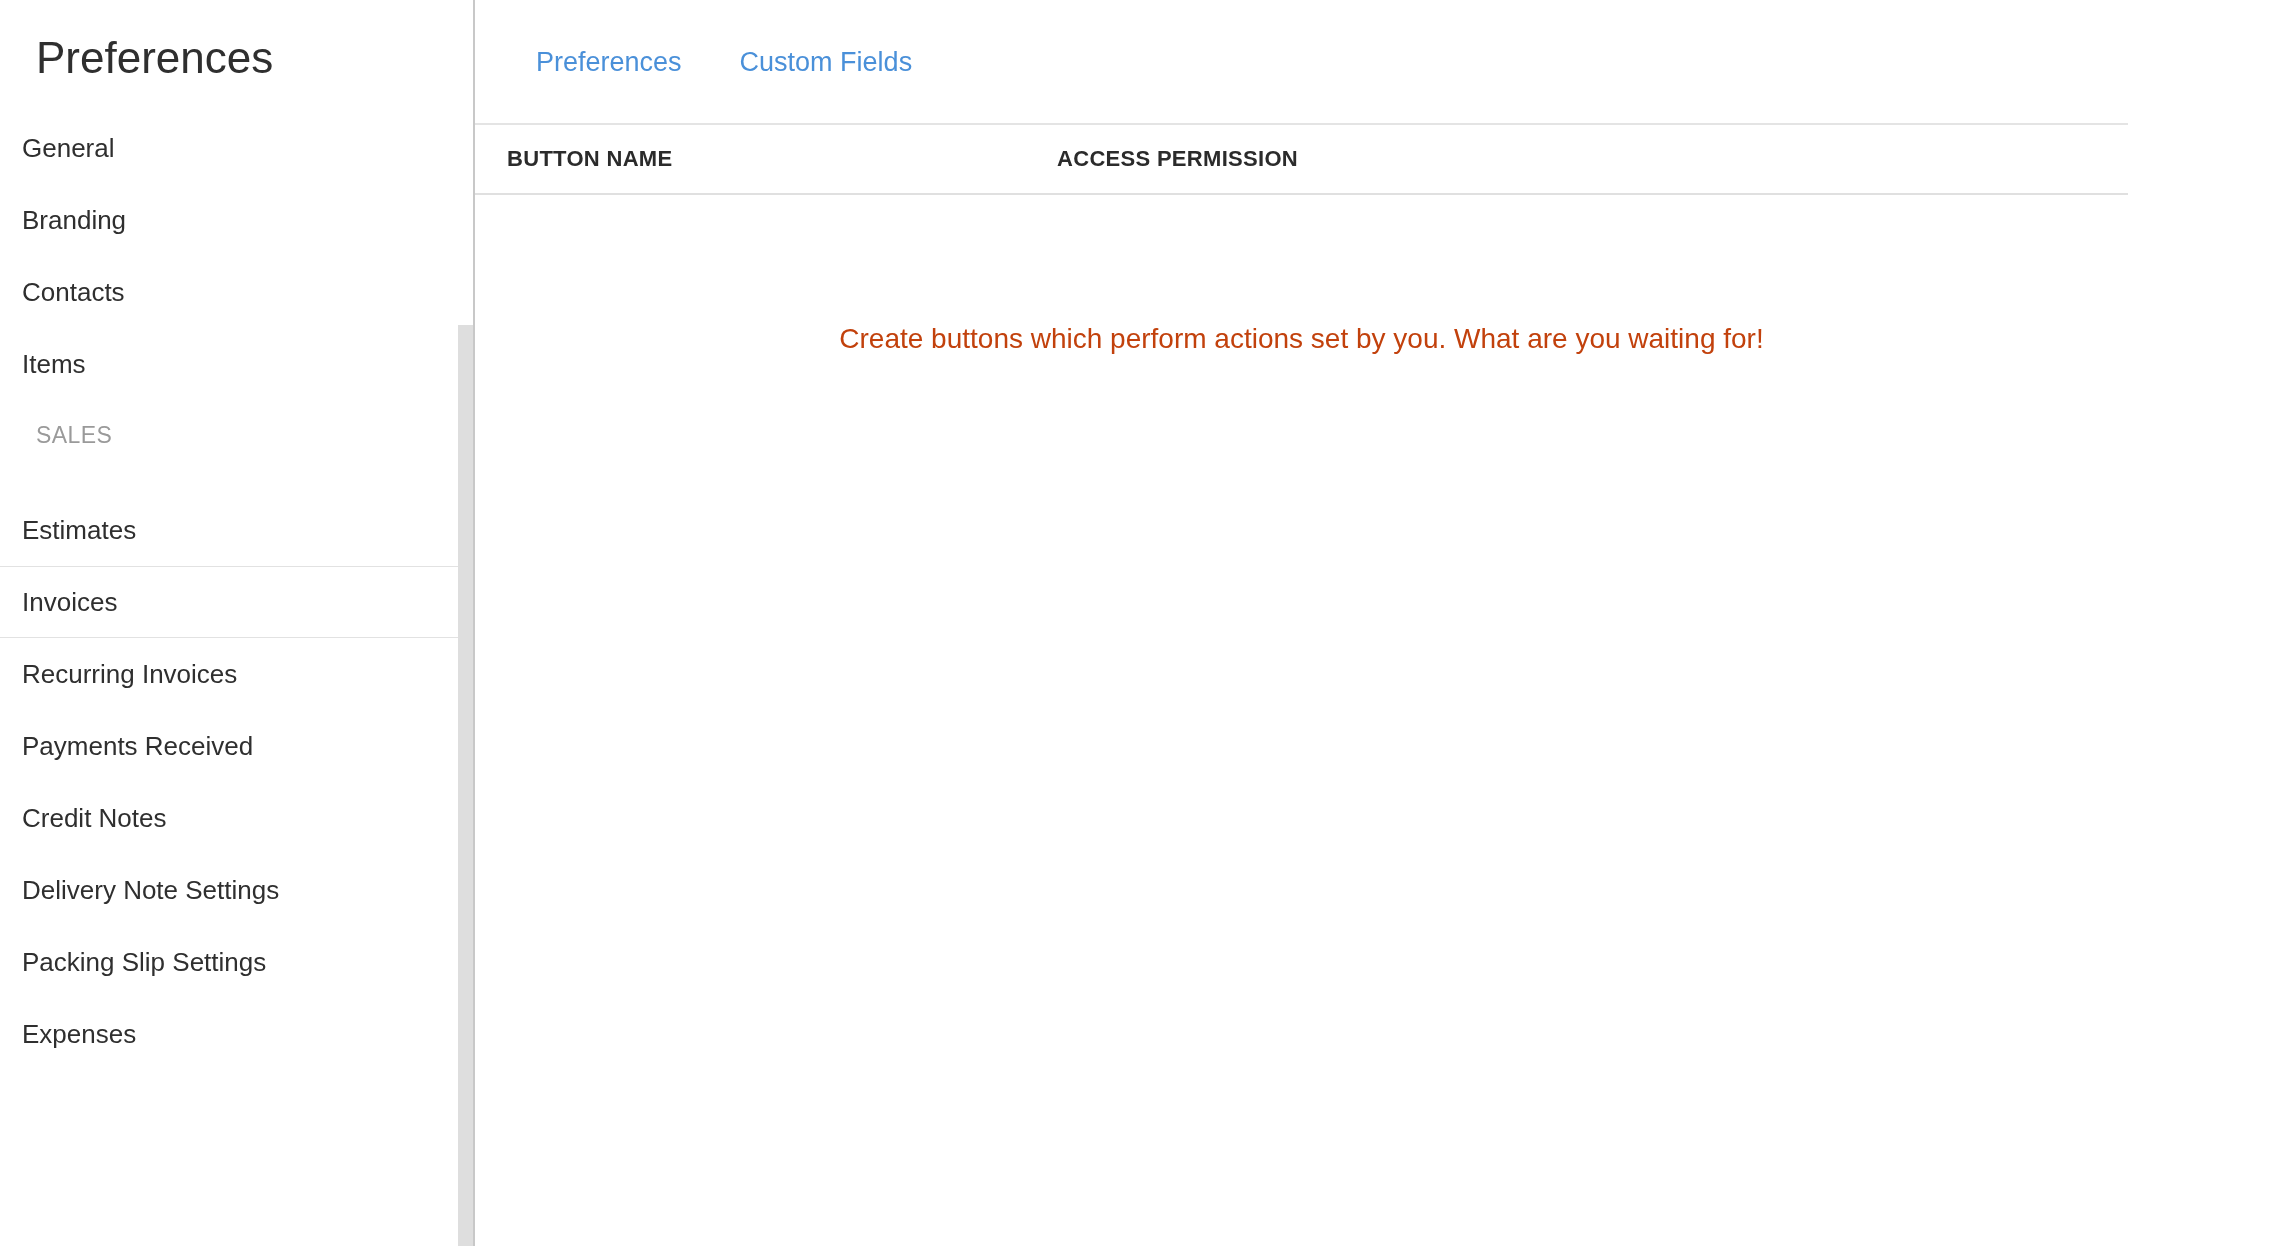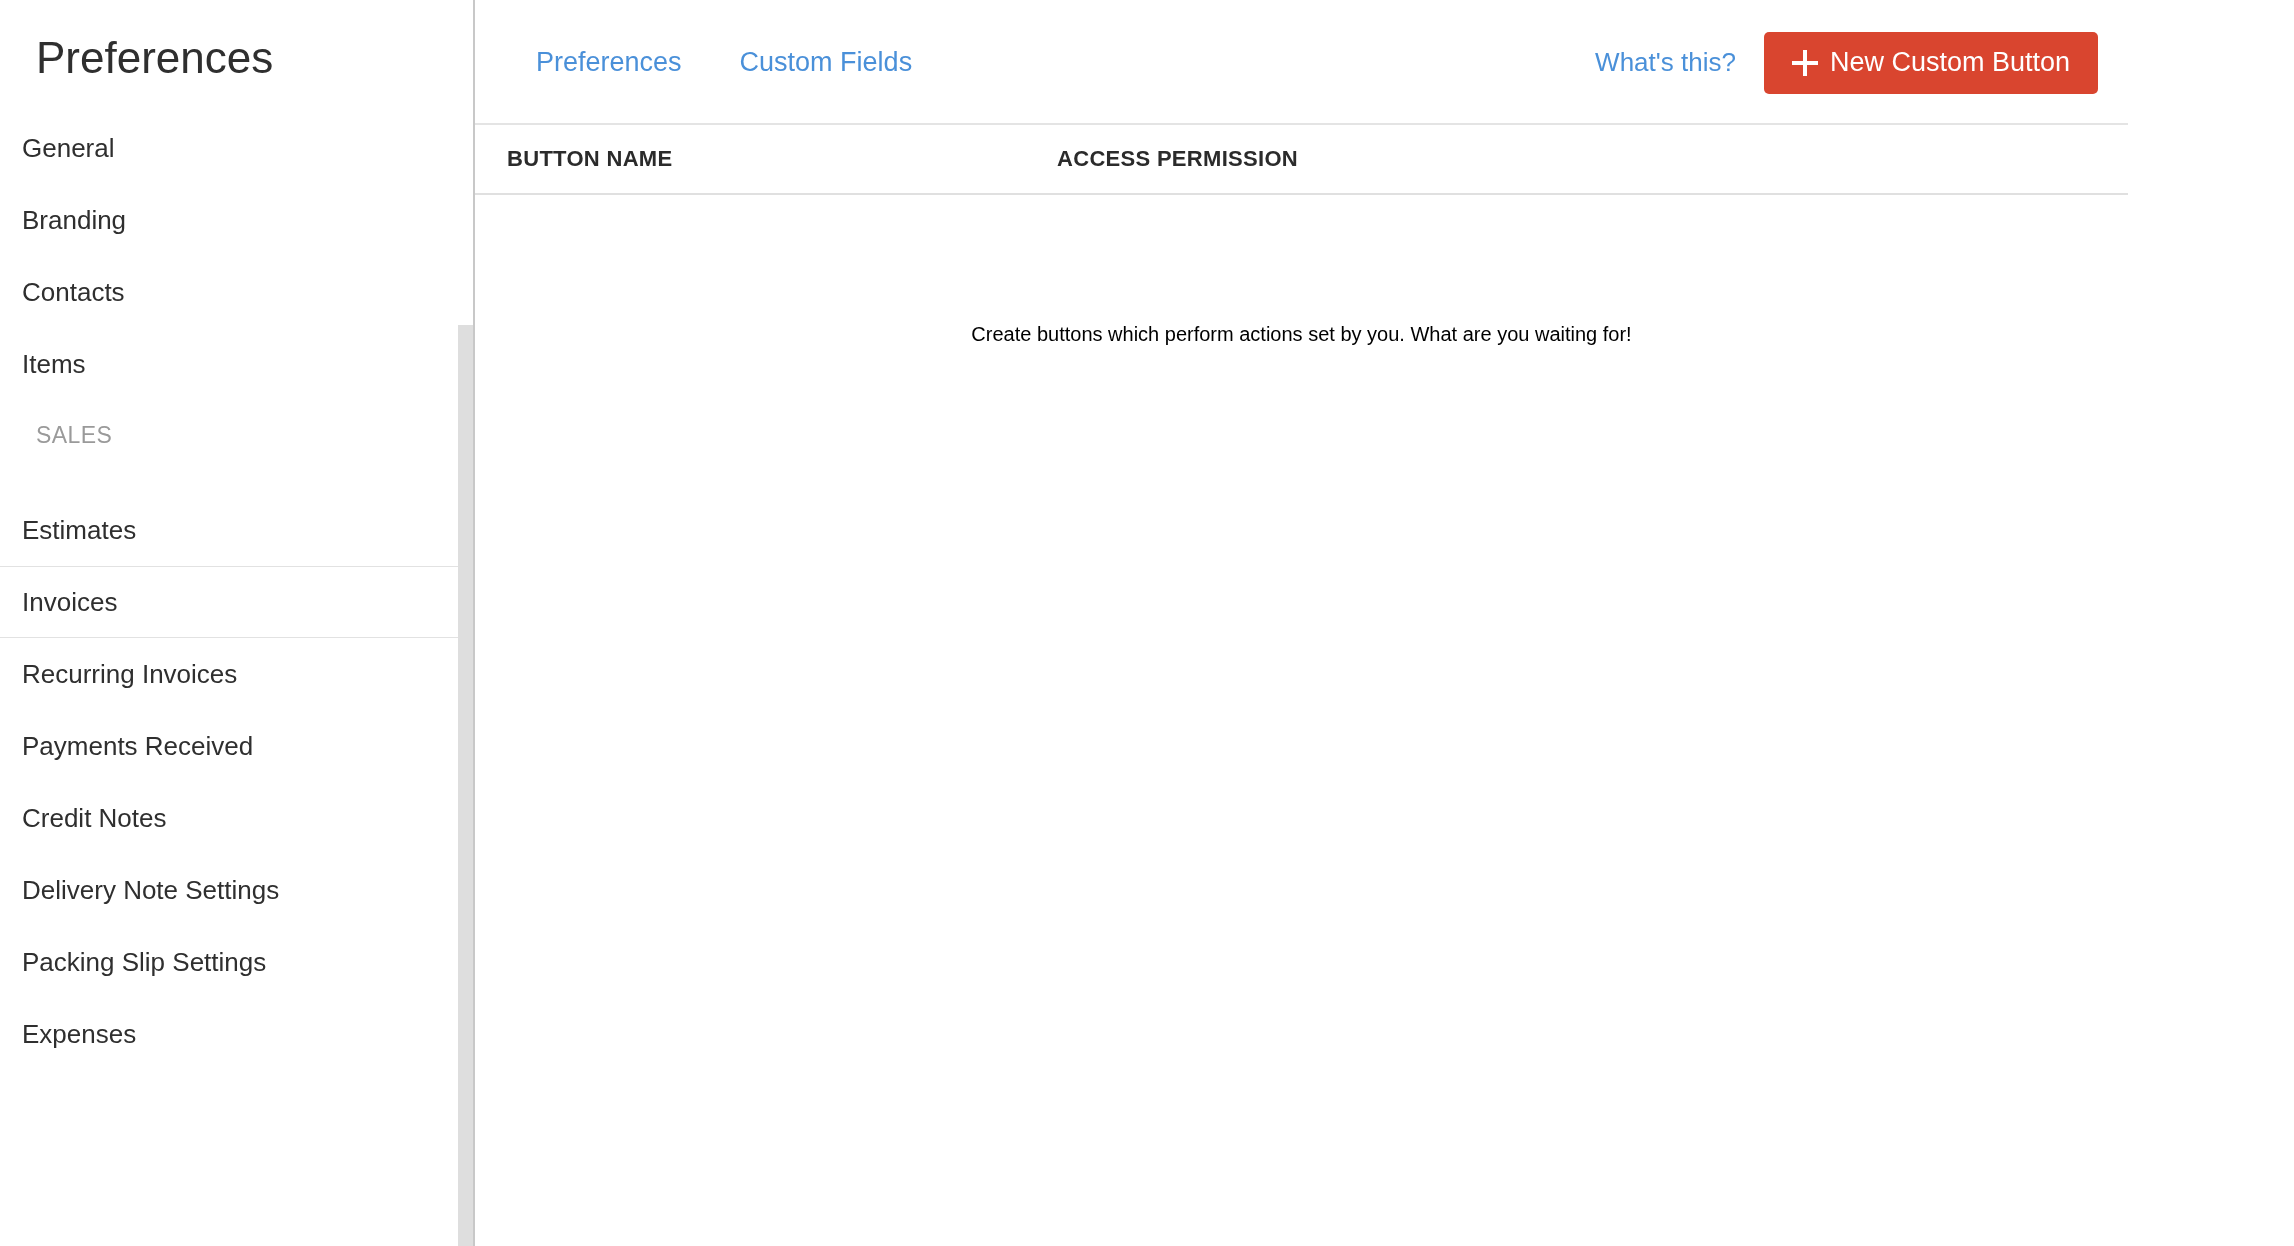--- a/index.html
+++ b/index.html
@@ -230,22 +230,22 @@
   
   #empty-state {
     position: relative;
     height: 1049px;
     display: flex;
     justify-content: center;
     padding-top: 128px;
   }
 
   #empty-state-text {
-    font-size: 20px;
-    color: #000000;
+    font-size: 28px;
+    color: #c2410c;
     font-weight: 400;
     white-space: nowrap;
   }
 </style>
 </head>
 <body>
 
 <div id="app">
 
   <aside id="sidebar">
@@ -321,28 +321,20 @@
 
       <div class="tabs">
         <div class="tab">
           <span>Preferences</span>
         </div>
         <div class="tab">
           <span>Custom Fields</span>
         </div>
       </div>
 
-      <div class="topbar-right">
-        <a id="whats-this" href="#">What's this?</a>
-
-        <button id="new-custom-button">
-          <span class="plus-icon"></span>
-          <span>New Custom Button</span>
-        </button>
-      </div>
     </div>
 
     <div id="table-header">
       <div class="th button-name">BUTTON NAME</div>
       <div class="th access-permission">ACCESS PERMISSION</div>
     </div>
 
     <div id="empty-state">
       <div id="empty-state-text">Create buttons which perform actions set by you. What are you waiting for!</div>
     </div>

